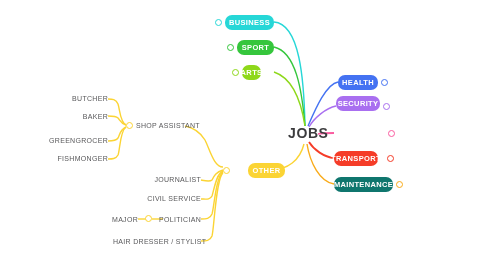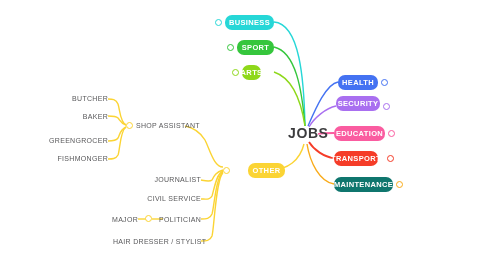--- a/index.html
+++ b/index.html
@@ -116,21 +116,20 @@
 
   <div class="ring" style="left:232px; top:69px; border-color:#8ed81a;"></div>
   <div class="node" style="left:242px; top:65px; width:19px; background:#8ed81a;">ARTS</div>
 
   <div class="node" style="left:338px; top:75px; width:40px; background:#4472f2;">HEALTH</div>
   <div class="ring" style="left:381px; top:79px; border-color:#4472f2;"></div>
 
   <div class="node" style="left:336px; top:96px; width:44px; background:#a96ff0;">SECURITY</div>
   <div class="ring" style="left:383px; top:103px; border-color:#a96ff0;"></div>
 
-  <div class="node" style="left:334px; top:126px; width:51px; background:#fa5ca0;">EDUCATION</div>
   <div class="ring" style="left:388px; top:130px; border-color:#fa5ca0;"></div>
 
   <div class="node" style="left:334px; top:151px; width:44px; background:#f53c28;">TRANSPORT</div>
   <div class="ring" style="left:387px; top:155px; border-color:#f53c28;"></div>
 
   <div class="node" style="left:334px; top:177px; width:59px; background:#0f766e;">MAINTENANCE</div>
   <div class="ring" style="left:396px; top:181px; border-color:#f9ab1a;"></div>
 
   <div class="ring" style="left:223px; top:167px; border-color:#fbd434;"></div>
   <div class="node" style="left:248px; top:163px; width:37px; background:#fbd434;">OTHER</div>

